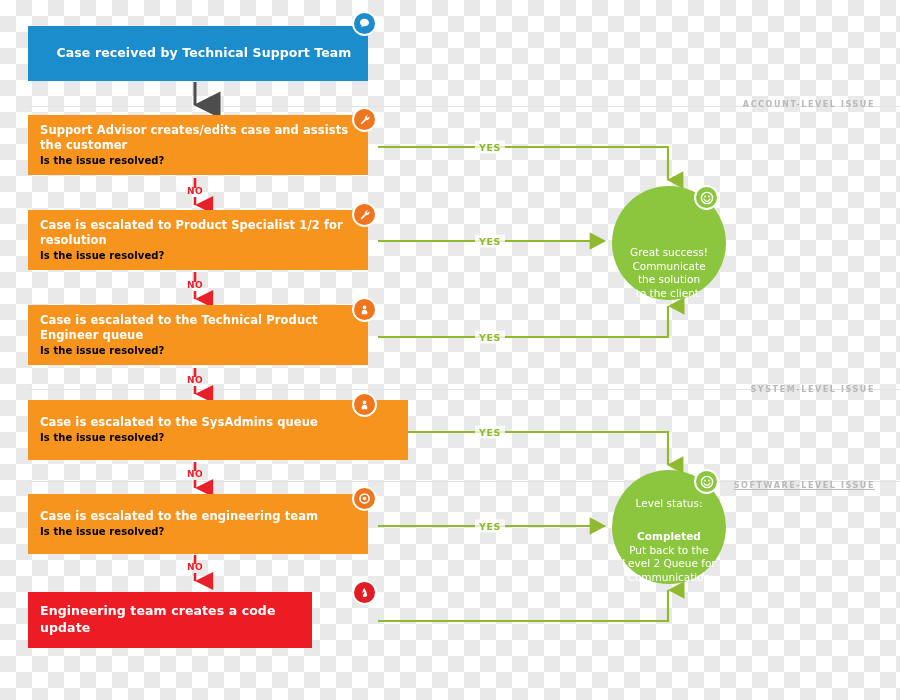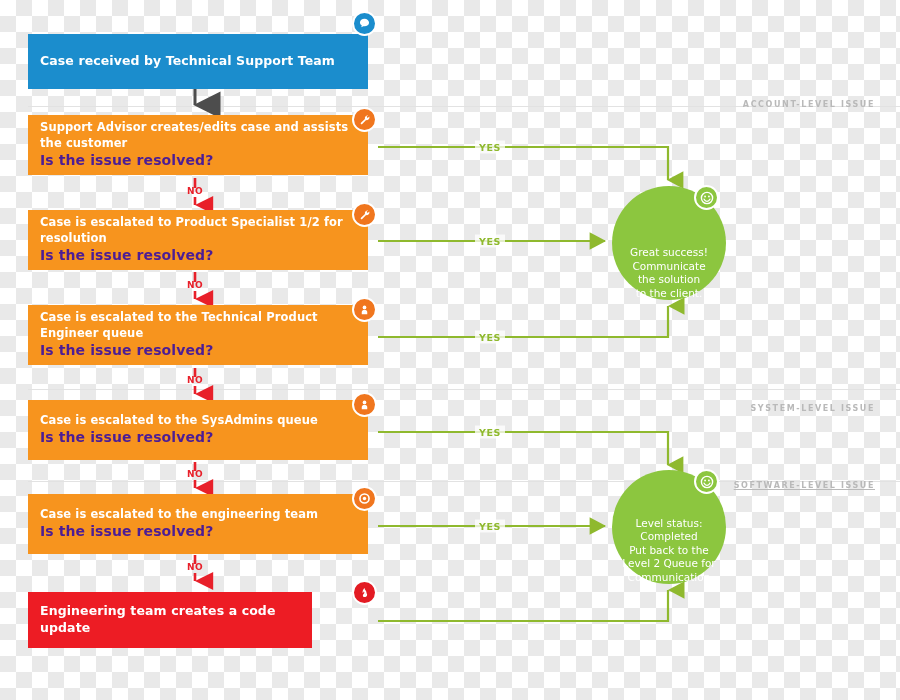--- a/index.html
+++ b/index.html
@@ -18,21 +18,21 @@
 
   .pbox{
     position:absolute;box-sizing:border-box;
     display:flex;flex-direction:column;justify-content:center;
     padding:0 0 0 12px;
   }
   .pbox .l1{
     color:#ffffff;font-size:11.5px;font-weight:700;letter-spacing:.1px;line-height:1.35;
   }
   .pbox .l2{
-    color:#4c1d95;font-size:14px;font-weight:700;letter-spacing:.1px;line-height:1.35;
+    color:#000000;font-size:10px;font-weight:700;letter-spacing:.1px;line-height:1.35;
   }
   .pbox.single{justify-content:center;}
   .pbox.single .l1{font-size:12.5px;font-weight:700;}
 
   .badge{
     position:absolute;width:25px;height:25px;border-radius:50%;
     border:2.5px solid #ffffff;
     display:flex;align-items:center;justify-content:center;
     box-sizing:border-box;
   }
@@ -48,39 +48,39 @@
     letter-spacing:.6px;transform:translate(-50%,-50%);
     background:rgba(255,255,255,.75);padding:1px 4px;
   }
 
   .circle{
     position:absolute;border-radius:50%;
     display:flex;align-items:flex-end;justify-content:center;text-align:center;
     color:#ffffff;font-size:10.5px;line-height:1.28;
   }
   .circle .ctxt{padding:0 10px;}
-  .circle .bold{font-weight:400;}
+  .circle .bold{font-weight:700;margin-top:20px;}
 
   .seclabel{
     position:absolute;color:#b9b9b9;font-size:8px;font-weight:600;
     letter-spacing:1.6px;text-align:right;
   }
   .secline{position:absolute;height:1px;background:#e2e2e2;}
 </style>
 </head>
 <body>
 
 <div id="canvas">
 
   <div class="secline" style="left:28px;top:106px;width:872px;"></div>
   <div class="secline" style="left:28px;top:389px;width:872px;"></div>
   <div class="secline" style="left:28px;top:481px;width:872px;"></div>
 
   <div class="seclabel" style="left:700px;top:100px;width:175px;">ACCOUNT-LEVEL ISSUE</div>
-  <div class="seclabel" style="left:700px;top:404px;width:175px;">SYSTEM-LEVEL ISSUE</div>
+  <div class="seclabel" style="left:700px;top:385px;width:175px;">SYSTEM-LEVEL ISSUE</div>
   <div class="seclabel" style="left:700px;top:481px;width:175px;text-decoration:underline;">SOFTWARE-LEVEL ISSUE</div>
 
   <svg class="lines" viewBox="0 0 900 700">
     <defs>
       <marker id="mg-down" markerWidth="9" markerHeight="9" refX="4.5" refY="8" orient="auto">
         <path d="M0.5,1 L4.5,8.5 L8.5,1 Z" fill="#8fb92e"></path>
       </marker>
       <marker id="mg-right" markerWidth="9" markerHeight="9" refX="8" refY="4.5" orient="auto">
         <path d="M1,0.5 L8.5,4.5 L1,8.5 Z" fill="#8fb92e"></path>
       </marker>
@@ -118,21 +118,21 @@
 
     <polyline points="378,337 668,337 668,306" fill="none" stroke="#8fb92e" stroke-width="2.2" marker-end="url(#mg-up)"></polyline>
 
     <polyline points="378,432 668,432 668,465" fill="none" stroke="#8fb92e" stroke-width="2.2" marker-end="url(#mg-down)"></polyline>
 
     <line x1="378" y1="526" x2="605" y2="526" stroke="#8fb92e" stroke-width="2.2" marker-end="url(#mg-right)"></line>
 
     <polyline points="378,621 668,621 668,590" fill="none" stroke="#8fb92e" stroke-width="2.2" marker-end="url(#mg-up)"></polyline>
   </svg>
 
-  <div class="pbox single" style="left:28px;top:34px;width:340px;height:55px;background:#1b8dcd;">
+  <div class="pbox single" style="left:28px;top:26px;width:340px;height:55px;background:#1b8dcd;align-items:center;">
     <div class="l1">Case received by Technical Support Team</div>
   </div>
   <div class="badge" style="left:352px;top:11px;background:#1b8dcd;">
     <svg width="13" height="13" viewBox="0 0 16 16">
         <path d="M8 2.2c-3.1 0-5.6 2-5.6 4.5 0 1.45.85 2.74 2.17 3.57l-.5 2.45 2.5-1.4c.45.08.93.13 1.43.13 3.1 0 5.6-2 5.6-4.5S11.1 2.2 8 2.2z" fill="#ffffff"></path>
       </svg>
   </div>
 
   <div class="pbox" style="left:28px;top:115px;width:340px;height:60px;background:#f7941e;">
     <div class="l1">Support Advisor creates/edits case and assists the customer</div>
@@ -158,21 +158,21 @@
     <div class="l1">Case is escalated to the Technical Product Engineer queue</div>
     <div class="l2">Is the issue resolved?</div>
   </div>
   <div class="badge" style="left:352px;top:297px;background:#f0761e;">
     <svg width="11" height="12" viewBox="0 0 16 16">
         <circle cx="8" cy="4.3" r="2.7" fill="#ffffff"></circle>
         <path d="M8 7.6c-2.4 0-4 1.5-4 3.4V14h8v-3c0-1.9-1.6-3.4-4-3.4z" fill="#ffffff"></path>
       </svg>
   </div>
 
-  <div class="pbox" style="left:28px;top:400px;width:340px;height:60px;background:#f7941e;">
+  <div class="pbox" style="left:28px;top:400px;width:380px;height:60px;background:#f7941e;">
     <div class="l1">Case is escalated to the SysAdmins queue</div>
     <div class="l2">Is the issue resolved?</div>
   </div>
   <div class="badge" style="left:352px;top:392px;background:#f0761e;">
     <svg width="11" height="12" viewBox="0 0 16 16">
         <circle cx="8" cy="4.3" r="2.7" fill="#ffffff"></circle>
         <path d="M8 7.6c-2.4 0-4 1.5-4 3.4V14h8v-3c0-1.9-1.6-3.4-4-3.4z" fill="#ffffff"></path>
       </svg>
   </div>
 

